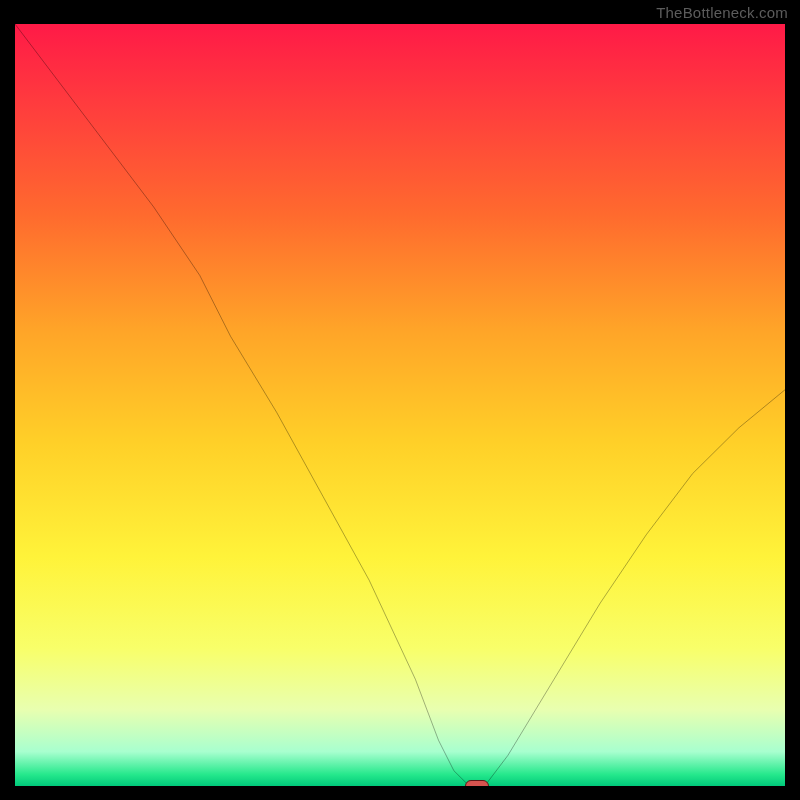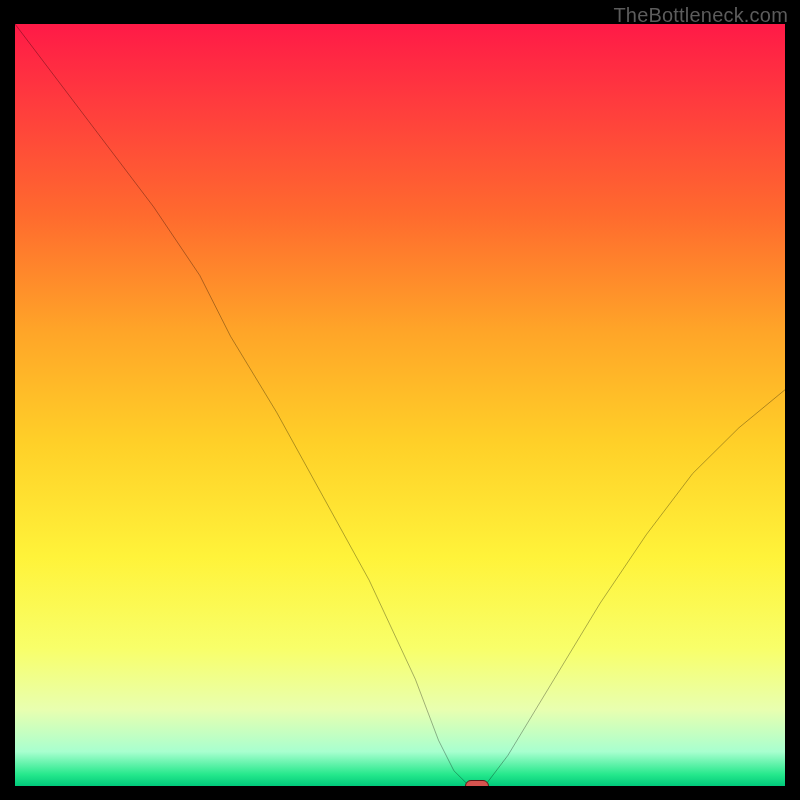--- a/index.html
+++ b/index.html
@@ -35,21 +35,21 @@
   .marker {
     position: absolute;
     border-radius: 9px;
     box-sizing: border-box;
   }
   .watermark {
     position: absolute;
     top: 4px;
     right: 12px;
     color: #5c5c5c;
-    font-size: 20px;
+    font-size: 15px;
     letter-spacing: 0.2px;
     font-weight: 400;
   }
 </style>
 </head>
 <body>
 
 <div class="frame">
   <div class="watermark">TheBottleneck.com</div>
 

